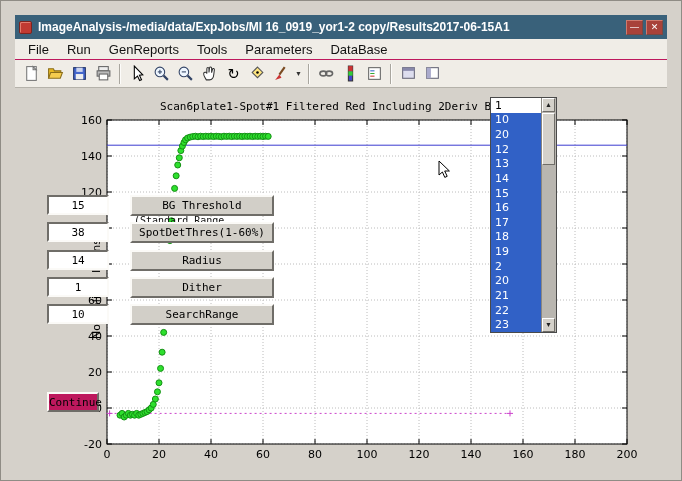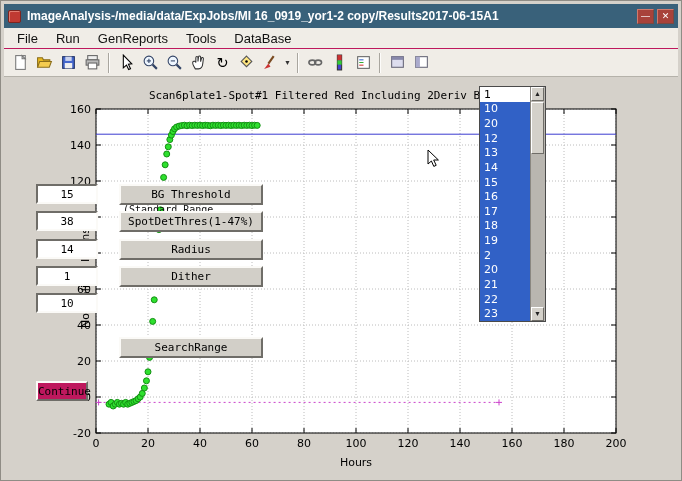--- a/index.html
+++ b/index.html
@@ -1,18 +1,18 @@
 <!DOCTYPE html>
 <html><head>
 <meta charset="utf-8">
 <style>
   *{box-sizing:border-box}
   html,body{margin:0;padding:0}
   body{width:682px;height:481px;background:#d5d1ca;font-family:"Liberation Sans",sans-serif;overflow:hidden}
-  .window{width:682px;height:481px;border:1px solid #8f8c85;background:#d5d1ca;padding:3px;display:flex;flex-direction:column}
+  .window{width:682px;height:481px;border:1px solid #8f8c85;background:#d5d1ca;padding:14px;display:flex;flex-direction:column}
   .titlebar{background:#39617a;display:flex;align-items:center;gap:6px;padding:0 4px;flex:0 0 24px}
   .win-icon{width:13px;height:13px;background:#c03a32;border:1px solid #7d241f;border-radius:2px;box-shadow:inset 1px 1px 0 #e07c70;flex:0 0 13px}
   .title-text{color:#fff;font-size:12px;font-weight:bold;white-space:nowrap;overflow:hidden;flex:1}
   .win-btns{display:flex;gap:3px}
   .win-btn{width:17px;height:15px;background:#a8423a;border:1px outset #cf7a6e;color:#fff;font-size:9px;line-height:11px;padding:0;font-family:"Liberation Sans",sans-serif;cursor:default}
   .menubar{background:#f0ede7;border-bottom:1px solid #be185d;display:flex;align-items:center;padding-left:4px;flex:0 0 21px}
   .menu-item{font-size:13px;padding:2px 9px;color:#111}
   .toolbar{background:#f0ede7;border-bottom:1px solid #b5b2aa;display:flex;align-items:center;padding:0 4px;flex:0 0 28px}
   .tool-btn{width:24px;height:24px;display:flex;align-items:center;justify-content:center;background:transparent;border:1px solid transparent;padding:0}
   .tool-sep{width:0;height:20px;border-left:1px solid #a9a69f;border-right:1px solid #fdfcfa;margin:0 4px}
@@ -50,20 +50,21 @@
       <button class="win-btn">—</button>
       <button class="win-btn">✕</button>
     </span>
   </div>
 
   <div class="menubar">
       <div class="menu-item">File</div>
       <div class="menu-item">Run</div>
       <div class="menu-item">GenReports</div>
       <div class="menu-item">Tools</div>
+      <div class="menu-item">Parameters</div>
       <div class="menu-item">DataBase</div>
     </div>
 
   <div class="toolbar">
       <button class="tool-btn">
         <svg width="17" height="17" viewBox="0 0 16 16">
           <rect x="3.5" y="1.5" width="9" height="13" fill="#fff" stroke="#777"></rect>
           <path d="M9.5,1.5 L12.5,4.5 L9.5,4.5 Z" fill="#ddd" stroke="#777"></path>
         </svg>
       </button>
@@ -332,27 +333,27 @@
         <text x="145" y="22" class="ptitle">Scan6plate1-Spot#1 Filtered Red Including 2Deriv Bl</text>
         <text x="352" y="389" text-anchor="middle" class="tick">Hours</text>
         <text x="85" y="194" text-anchor="middle" class="tick" transform="rotate(-90 85 194)">Normalized Intensity</text>
       </svg>
 
     <div id="param-controls">
         <div class="sublabel" style="top: 127px;">(Standard Range</div>
         <input class="editbox" value="15" style="top: 107px;">
         <div class="ctl-btn" style="top: 107px;">BG Threshold</div>
         <input class="editbox" value="38" style="top: 134px;">
-        <div class="ctl-btn" style="top: 134px;">SpotDetThres(1-47%)</div>
+        <div class="ctl-btn" style="top: 134px;">SpotDetThres(1-60%)</div>
         <input class="editbox" value="14" style="top: 162px;">
         <div class="ctl-btn" style="top: 162px;">Radius</div>
         <input class="editbox" value="1" style="top: 189px;">
         <div class="ctl-btn" style="top: 189px;">Dither</div>
         <input class="editbox" value="10" style="top: 216px;">
-        <div class="ctl-btn" style="top: 216px; margin-top: 44px;">SearchRange</div>
+        <div class="ctl-btn" style="top: 216px;">SearchRange</div>
       </div>
 
     <button class="continue-btn">Continue</button>
 
     <div class="listbox">
       <div class="list-items">
           <div class="list-item">1</div>
           <div class="list-item selected">10</div>
           <div class="list-item selected">20</div>
           <div class="list-item selected">12</div>

